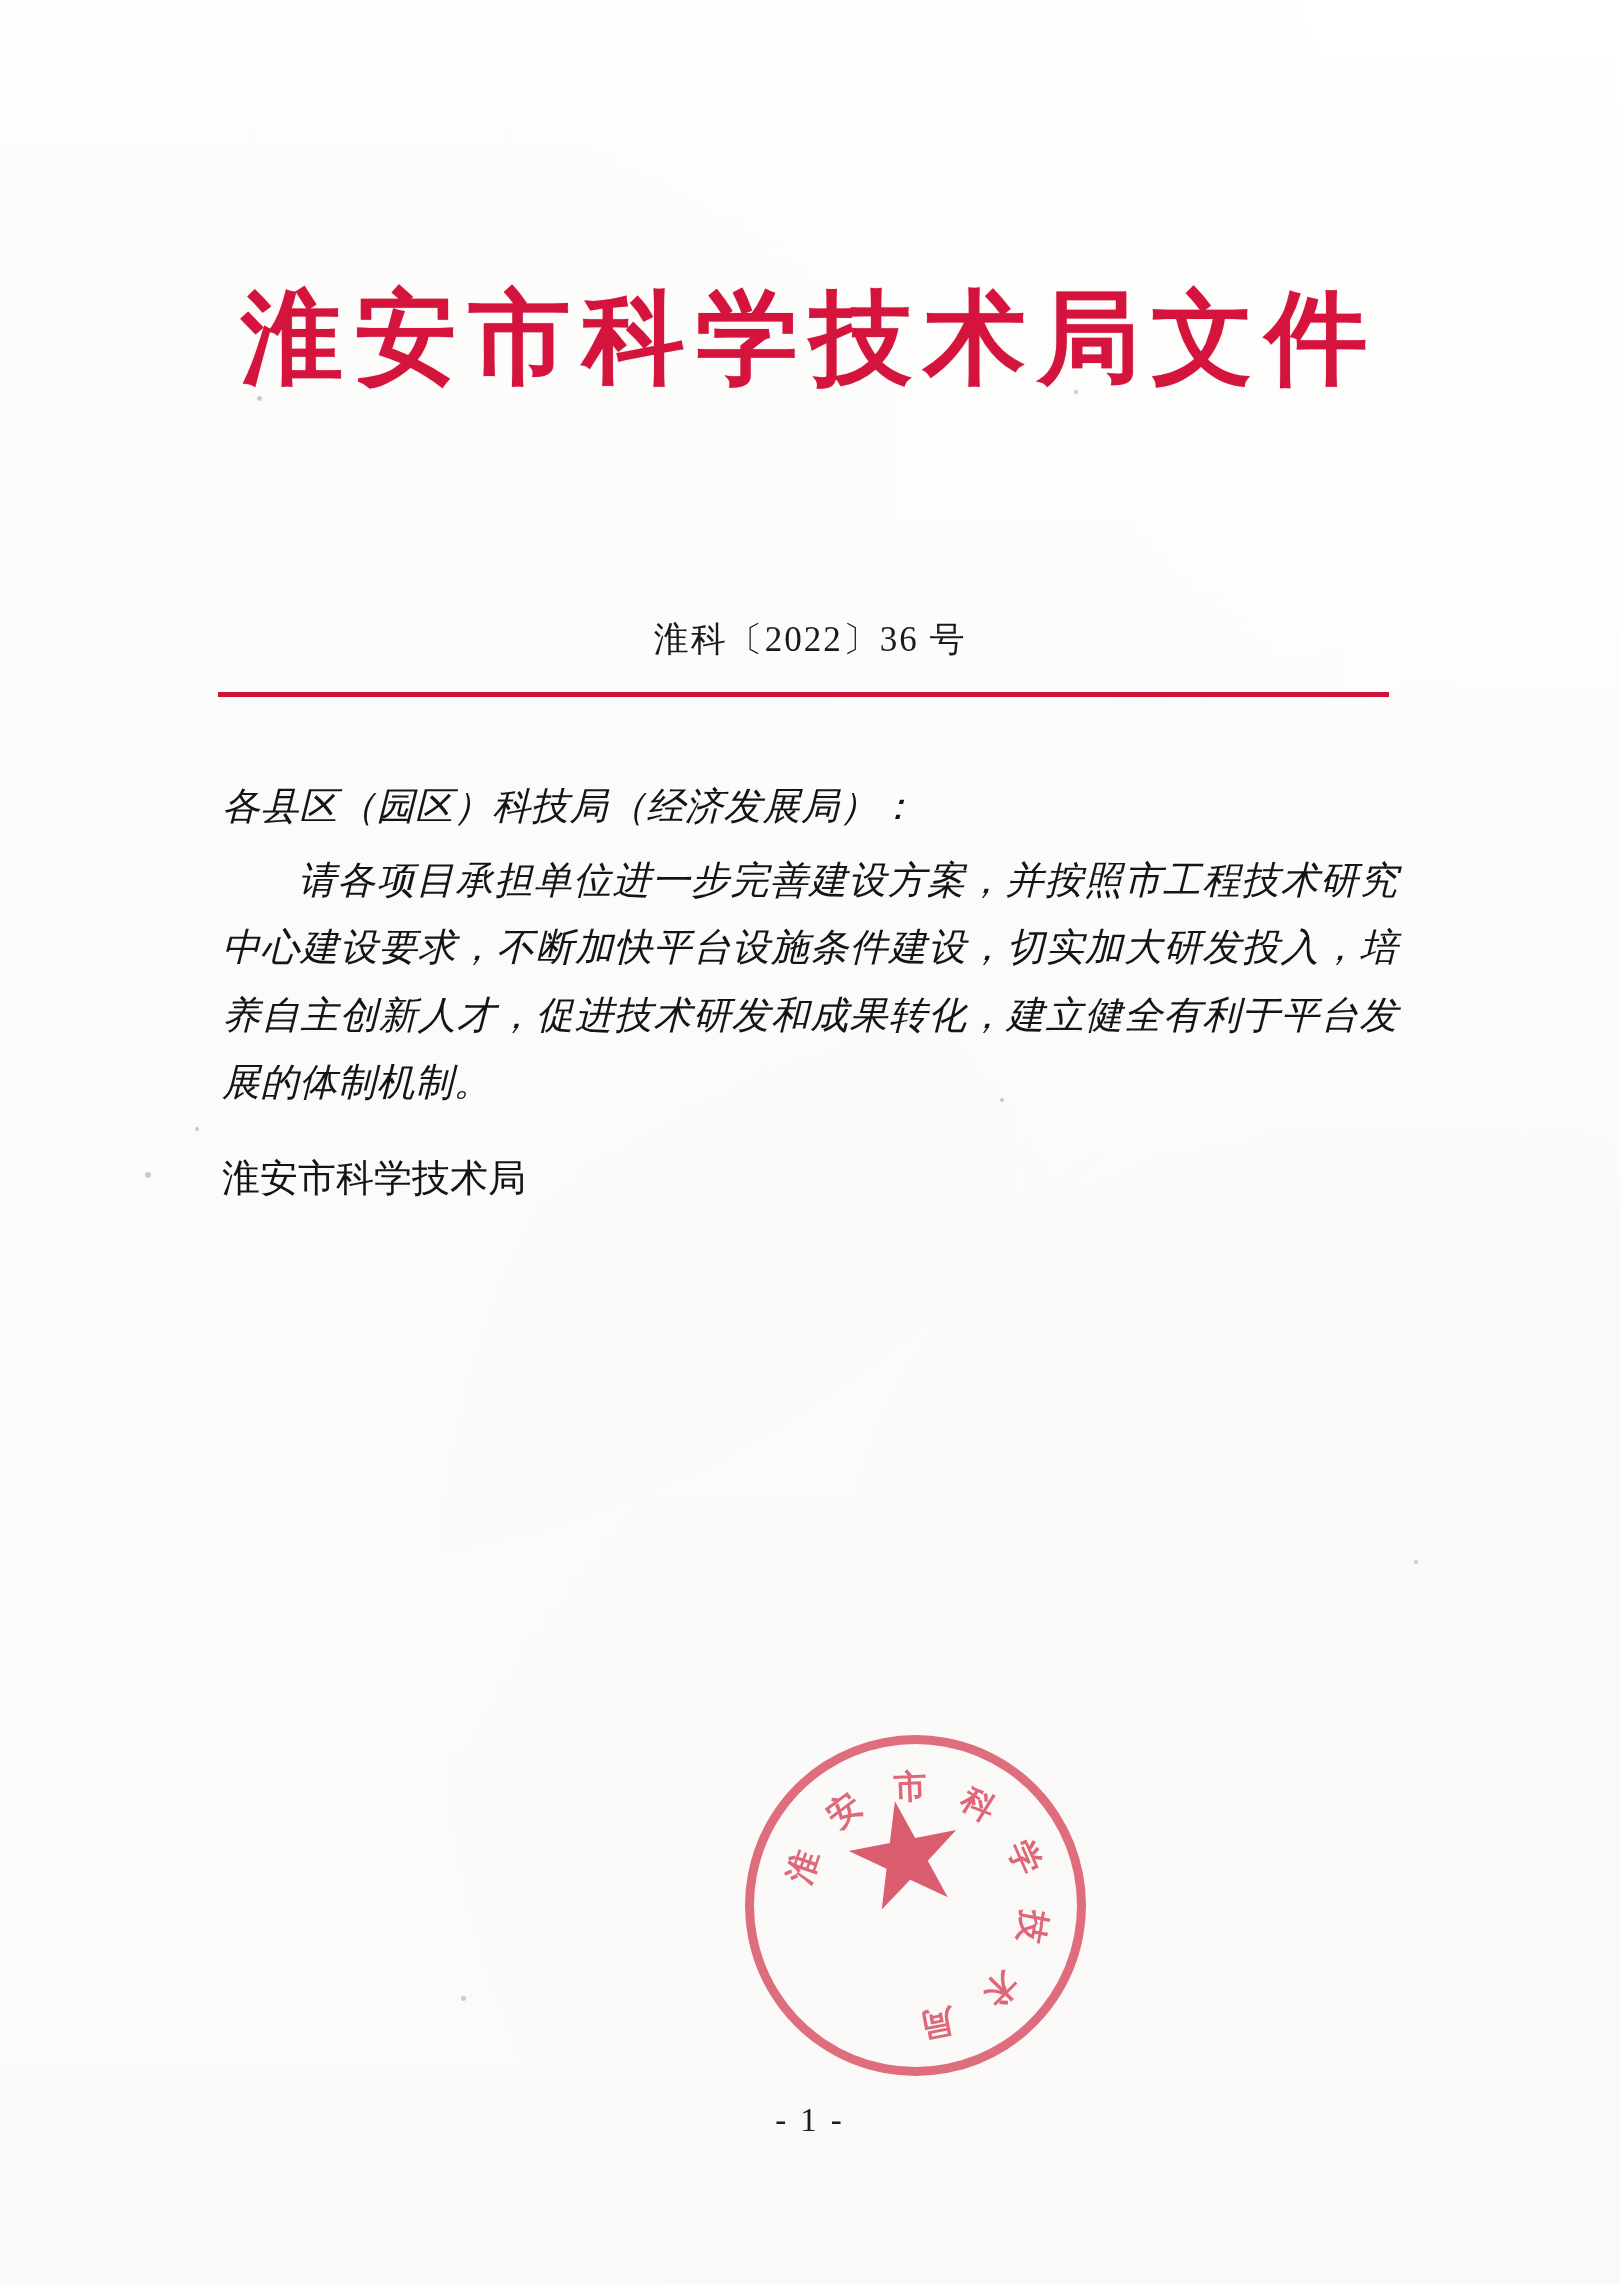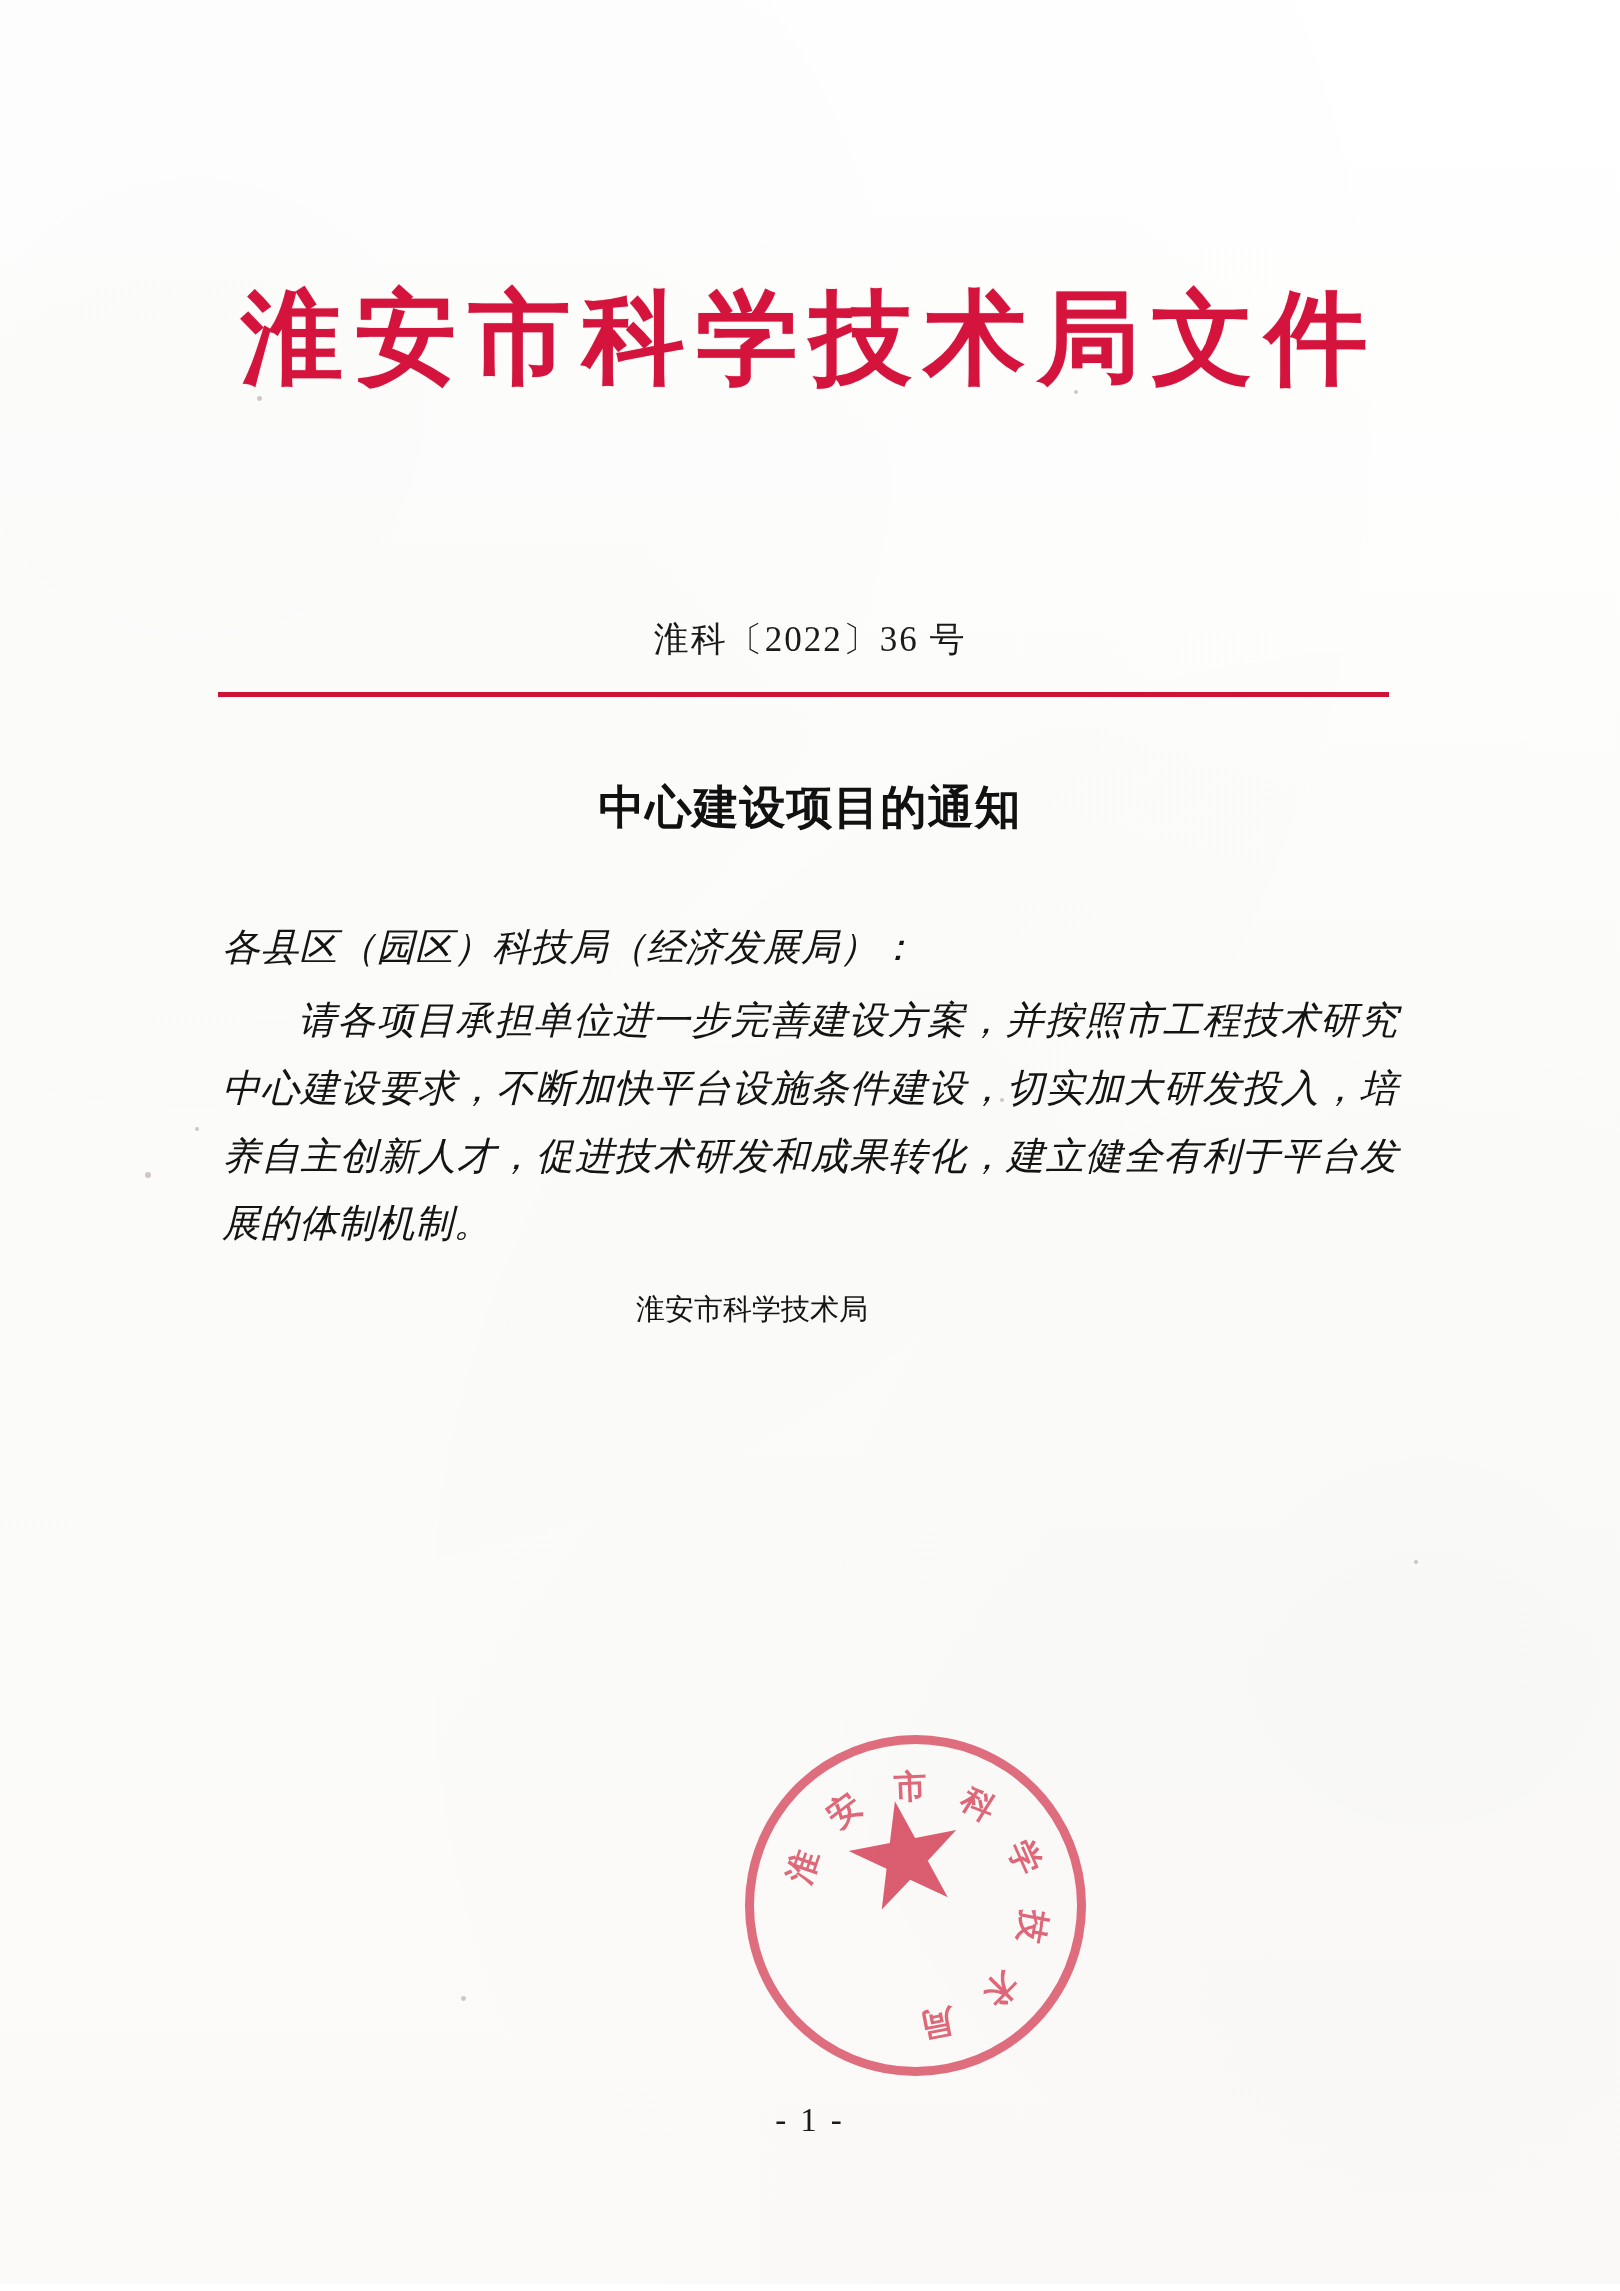--- a/index.html
+++ b/index.html
@@ -93,23 +93,23 @@
     margin: 0 0 5.9px 0;
     text-align: justify;
     text-justify: inter-ideograph;
   }
   .salutation { text-indent: 0; }
   .indent { text-indent: 2em; }
 
   
   .signature {
     margin-top: 25.5px;
-    text-align: center;
+    text-align: left;
     padding-right: 116px;
-    font-size: 29px;
+    font-size: 38px;
     line-height: 1.85;
     color: #141414;
     position: relative;
     z-index: 3;
   }
 
   
   .seal {
     position: absolute;
     left: 745px;
@@ -192,21 +192,20 @@
   <div class="content">
 
     <div class="masthead">淮安市科学技术局文件</div>
 
     <div class="docnum-wrap">
       <div class="docnum">淮科〔2022〕36 号</div>
       <div class="redline"></div>
     </div>
 
     <div class="title">
-      <span>中心建设项目的通知</span>
     </div>
 
     <div class="body">
       <p class="salutation">各县区（园区）科技局（经济发展局）：</p>
       <p class="indent">请各项目承担单位进一步完善建设方案，并按照市工程技术研究中心建设要求，不断加快平台设施条件建设，切实加大研发投入，培养自主创新人才，促进技术研发和成果转化，建立健全有利于平台发展的体制机制。</p>
     </div>
 
     <div class="signature">
       <div>淮安市科学技术局</div>
     </div>

